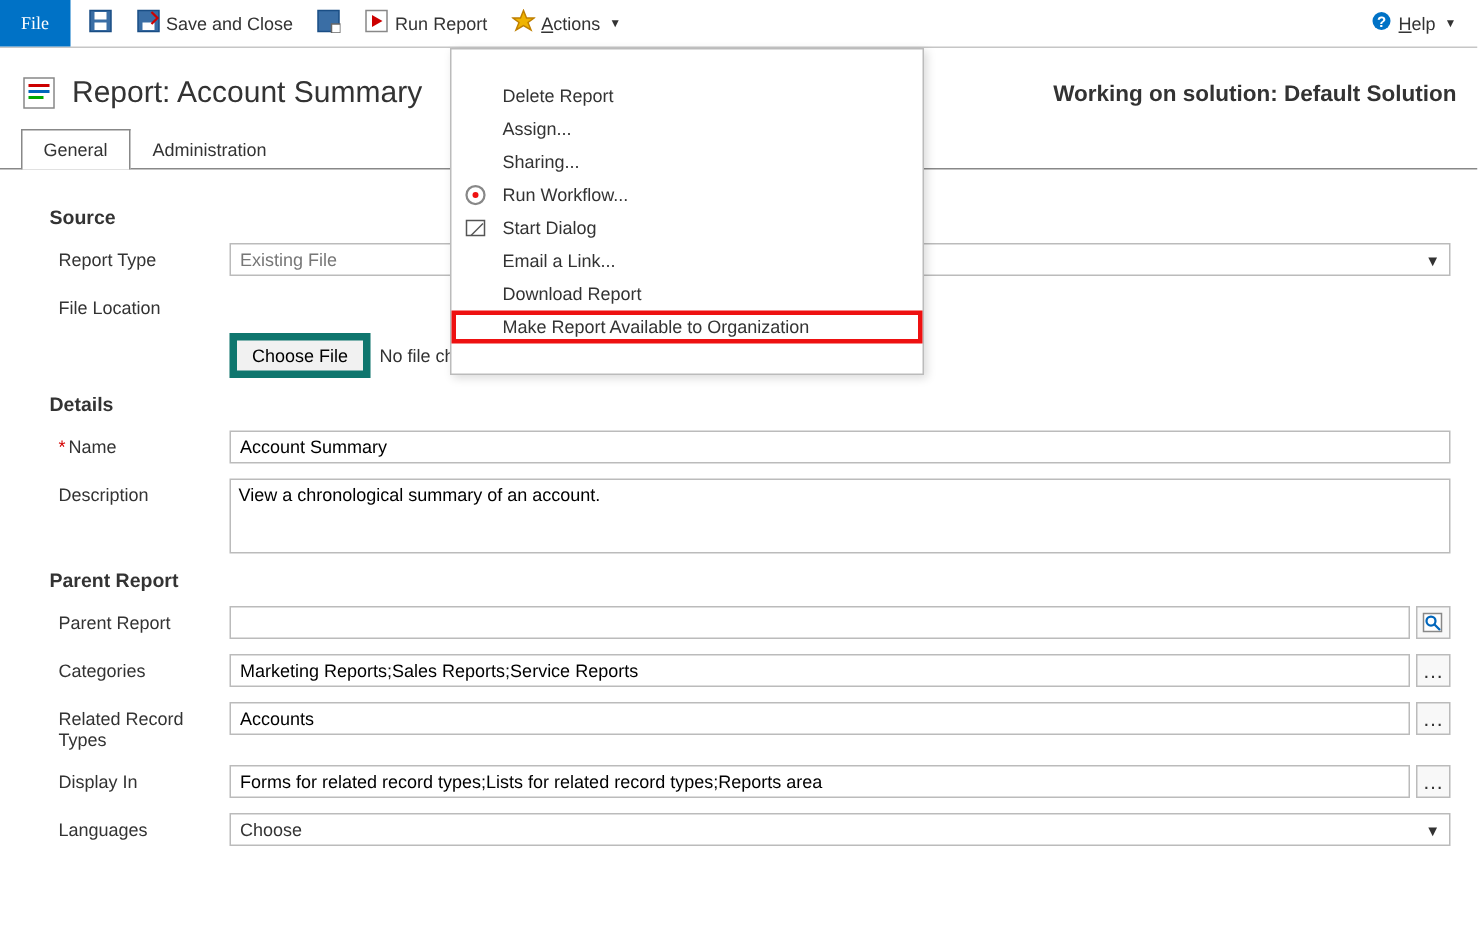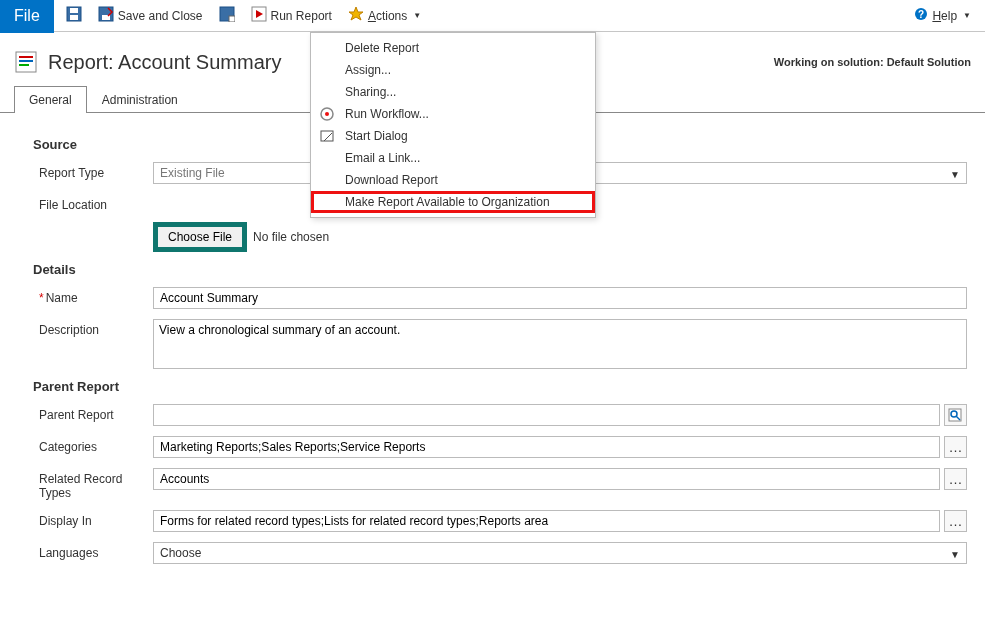--- a/index.html
+++ b/index.html
@@ -1,44 +1,44 @@
 <!DOCTYPE html>
 <html><head>
 <meta charset="utf-8">
 <style>
 * { box-sizing: border-box; margin: 0; padding: 0; }
 body { font-family: "Segoe UI", Tahoma, sans-serif; font-size: 12px; color: #333; background: #fff; width: 985px; }
 .toolbar { display: flex; align-items: center; height: 32px; border-bottom: 1px solid #c6c6c6; padding-right: 8px; }
-.file-btn { background: #0072c6; color: #fff; padding: 8px 14px; font-size: 16px; cursor: pointer; }
+.file-btn { background: #0072c6; color: #fff; padding: 8px 14px; font-size: 12px; cursor: pointer; font-family: Liberation Serif, serif; }
 .tb-group { display: flex; align-items: center; gap: 4px; margin-left: 6px; }
 .tb-item { display: flex; align-items: center; gap: 4px; padding: 4px 6px; cursor: pointer; }
 .spacer { flex: 1; }
 .help { display: flex; align-items: center; gap: 4px; padding: 4px 6px; cursor: pointer; }
 .dropdown-arrow { font-size: 8px; margin-left: 2px; }
 .header-row { display: flex; align-items: center; padding: 18px 14px 12px 14px; }
 .header-icon { width: 24px; height: 24px; margin-right: 10px; display: flex; align-items: center; justify-content: center; }
 .header-title { font-size: 20px; font-weight: 400; }
-.solution { font-weight: 600; font-size: 11px; }
+.solution { font-weight: 600; font-size: 15px; }
 .tabs { display: flex; border-bottom: 1px solid #888; padding: 0 14px; }
 .tab { padding: 6px 14px; border: 1px solid transparent; border-bottom: none; cursor: pointer; margin-bottom: -1px; }
 .tab.active { border-color: #888; background: #fff; }
 .form { padding: 14px 18px; margin-left: 15px; }
 .section-title { font-weight: 600; font-size: 13px; margin: 10px 0 10px 0; }
 .row { display: flex; align-items: flex-start; margin-bottom: 10px; }
 .label { width: 120px; padding-top: 4px; padding-left: 6px; font-size: 12px; }
 .req { color: #d40000; margin-right: 2px; }
 .field { flex: 1; display: flex; align-items: center; }
 .text-input { width: 100%; border: 1px solid #bbb; padding: 3px 6px; font-size: 12px; font-family: inherit; }
 .select { width: 100%; border: 1px solid #bbb; padding: 3px 6px; font-size: 12px; position: relative; background: #fff; display:flex; justify-content:space-between; align-items:flex-end; cursor:pointer; }
 .select-muted { color: #777; }
 .textarea { width: 100%; border: 1px solid #bbb; padding: 3px 5px; font-size: 12px; font-family: inherit; height: 50px; resize: none; }
 .choose-btn { border: 5px solid #0f766e; background: #f1f1f1; padding: 3px 10px; font-size: 12px; cursor: pointer; }
 .nofile { margin-left: 6px; }
 .lookup-btn, .pick-btn { width: 24px; height: 22px; border: 1px solid #bbb; background: #f8f8f8; display:flex; align-items:center; justify-content:center; margin-left: 4px; cursor:pointer; font-size:14px; }
-.menu { position: absolute; top: 32px; left: 310px; width: 286px; background: #fff; border: 1px solid #bbb; box-shadow: 2px 2px 6px rgba(0,0,0,0.15); z-index: 10; padding: 4px 0; }
+.menu { position: absolute; top: 32px; left: 300px; width: 316px; background: #fff; border: 1px solid #bbb; box-shadow: 2px 2px 6px rgba(0,0,0,0.15); z-index: 10; padding: 20px 0; }
 .menu-item { display: flex; align-items: center; padding: 4px 10px 4px 34px; cursor: pointer; font-size: 12px; position: relative; height: 22px; }
 .menu-item.highlight { border: 3px solid #e11; padding-left: 31px; padding-top:1px; padding-bottom:1px; }
 .menu-icon { position: absolute; left: 8px; width: 16px; height:16px; display:flex; align-items:center; justify-content:center; }
 .caret { font-size: 10px; }
 .underline-first::first-letter { text-decoration: underline; }
 </style>
 </head>
 <body>
 
 <div class="toolbar">

